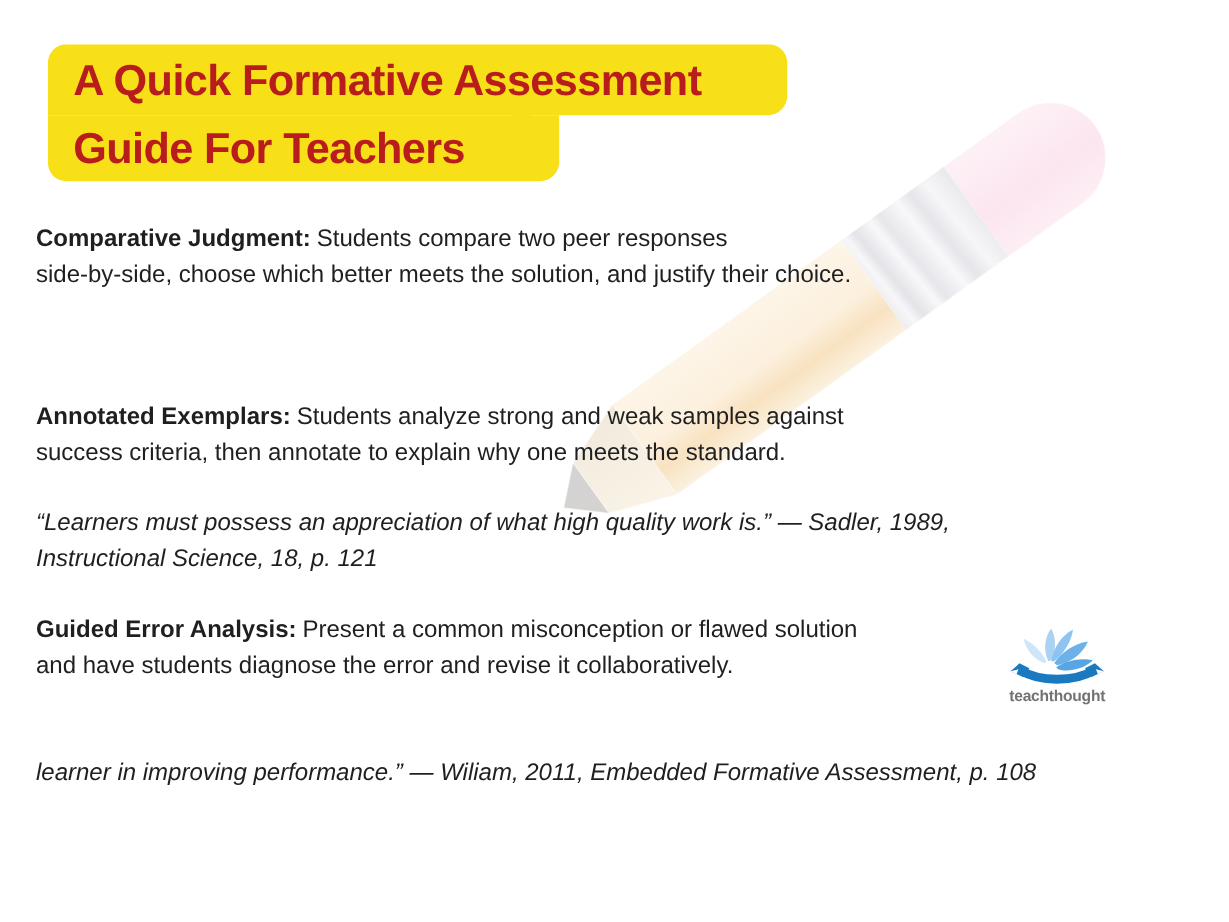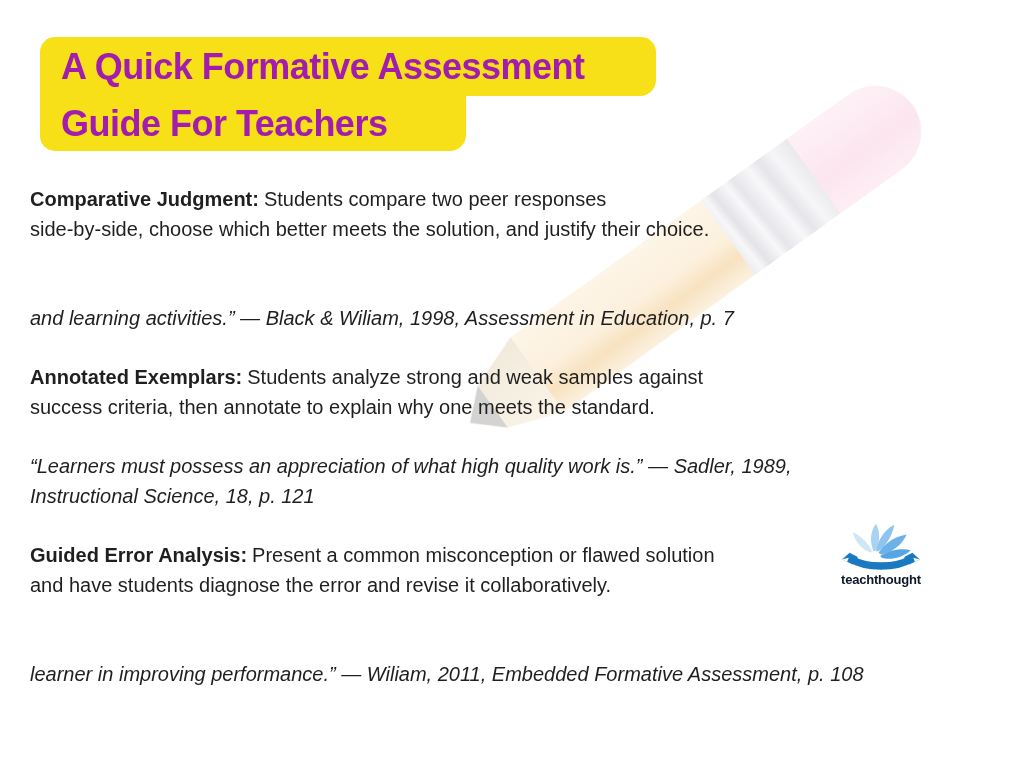--- a/index.html
+++ b/index.html
@@ -38,34 +38,34 @@
     display:flex; align-items:center; }
   .hl1 { left:40px; top:37px; width:616px; height:59px;
     border-radius:15px 15px 16px 0; }
   .hl2 { left:40px; top:96px; width:426px; height:55px;
     border-radius:0 0 16px 15px; }
   .hl-fillet { position:absolute; left:427px; top:96px; width:16px; height:16px;
     background:radial-gradient(circle at 100% 100%, rgba(0,0,0,0) 15px, #F7E017 15.5px);
     z-index:3; }
   .title-line {
     padding-left:21px; font-size:36px; font-weight:bold;
-    letter-spacing:-0.5px; color:#a21caf; white-space:nowrap;
+    letter-spacing:-0.5px; color:#b91c1c; white-space:nowrap;
   }
 
   
   .content { position:absolute; left:30px; top:184px; width:930px; z-index:2; }
   .block { font-size:20px; line-height:30px; margin-bottom:29px; }
   .sec-heading { font-weight:bold; margin-right:5px; }
   .quote { font-style:italic; }
 
   
   .logo { position:absolute; left:831px; top:523px; width:100px;
     text-align:center; z-index:2; }
   .logo svg { display:block; margin:0 auto 1px auto; }
-  .logo-text { font-size:13px; font-weight:bold; color:#0f172a;
+  .logo-text { font-size:13px; font-weight:bold; color:#737373;
     letter-spacing:-0.2px; }
 </style>
 </head>
 <body>
 
 <div class="page">
 
   <div class="pencil">
     <div class="pencil-graphite"></div>
     <div class="pencil-wood"></div>
@@ -84,21 +84,20 @@
 
   <div class="content">
 
     <p class="block">
       <span class="sec-heading">Comparative Judgment:</span><span>Students compare two peer responses</span><br>
       <span>side-by-side, choose which better meets the solution, and justify their choice.</span>
     </p>
 
     <p class="block quote">
       <br>
-      <span>and learning activities.” — Black &amp; Wiliam, 1998, Assessment in Education, p. 7</span>
     </p>
 
     <p class="block">
       <span class="sec-heading">Annotated Exemplars:</span><span>Students analyze strong and weak samples against</span><br>
       <span>success criteria, then annotate to explain why one meets the standard.</span>
     </p>
 
     <p class="block quote">
       <span>“Learners must possess an appreciation of what high quality work is.” — Sadler, 1989,</span><br>
       <span>Instructional Science, 18, p. 121</span>

